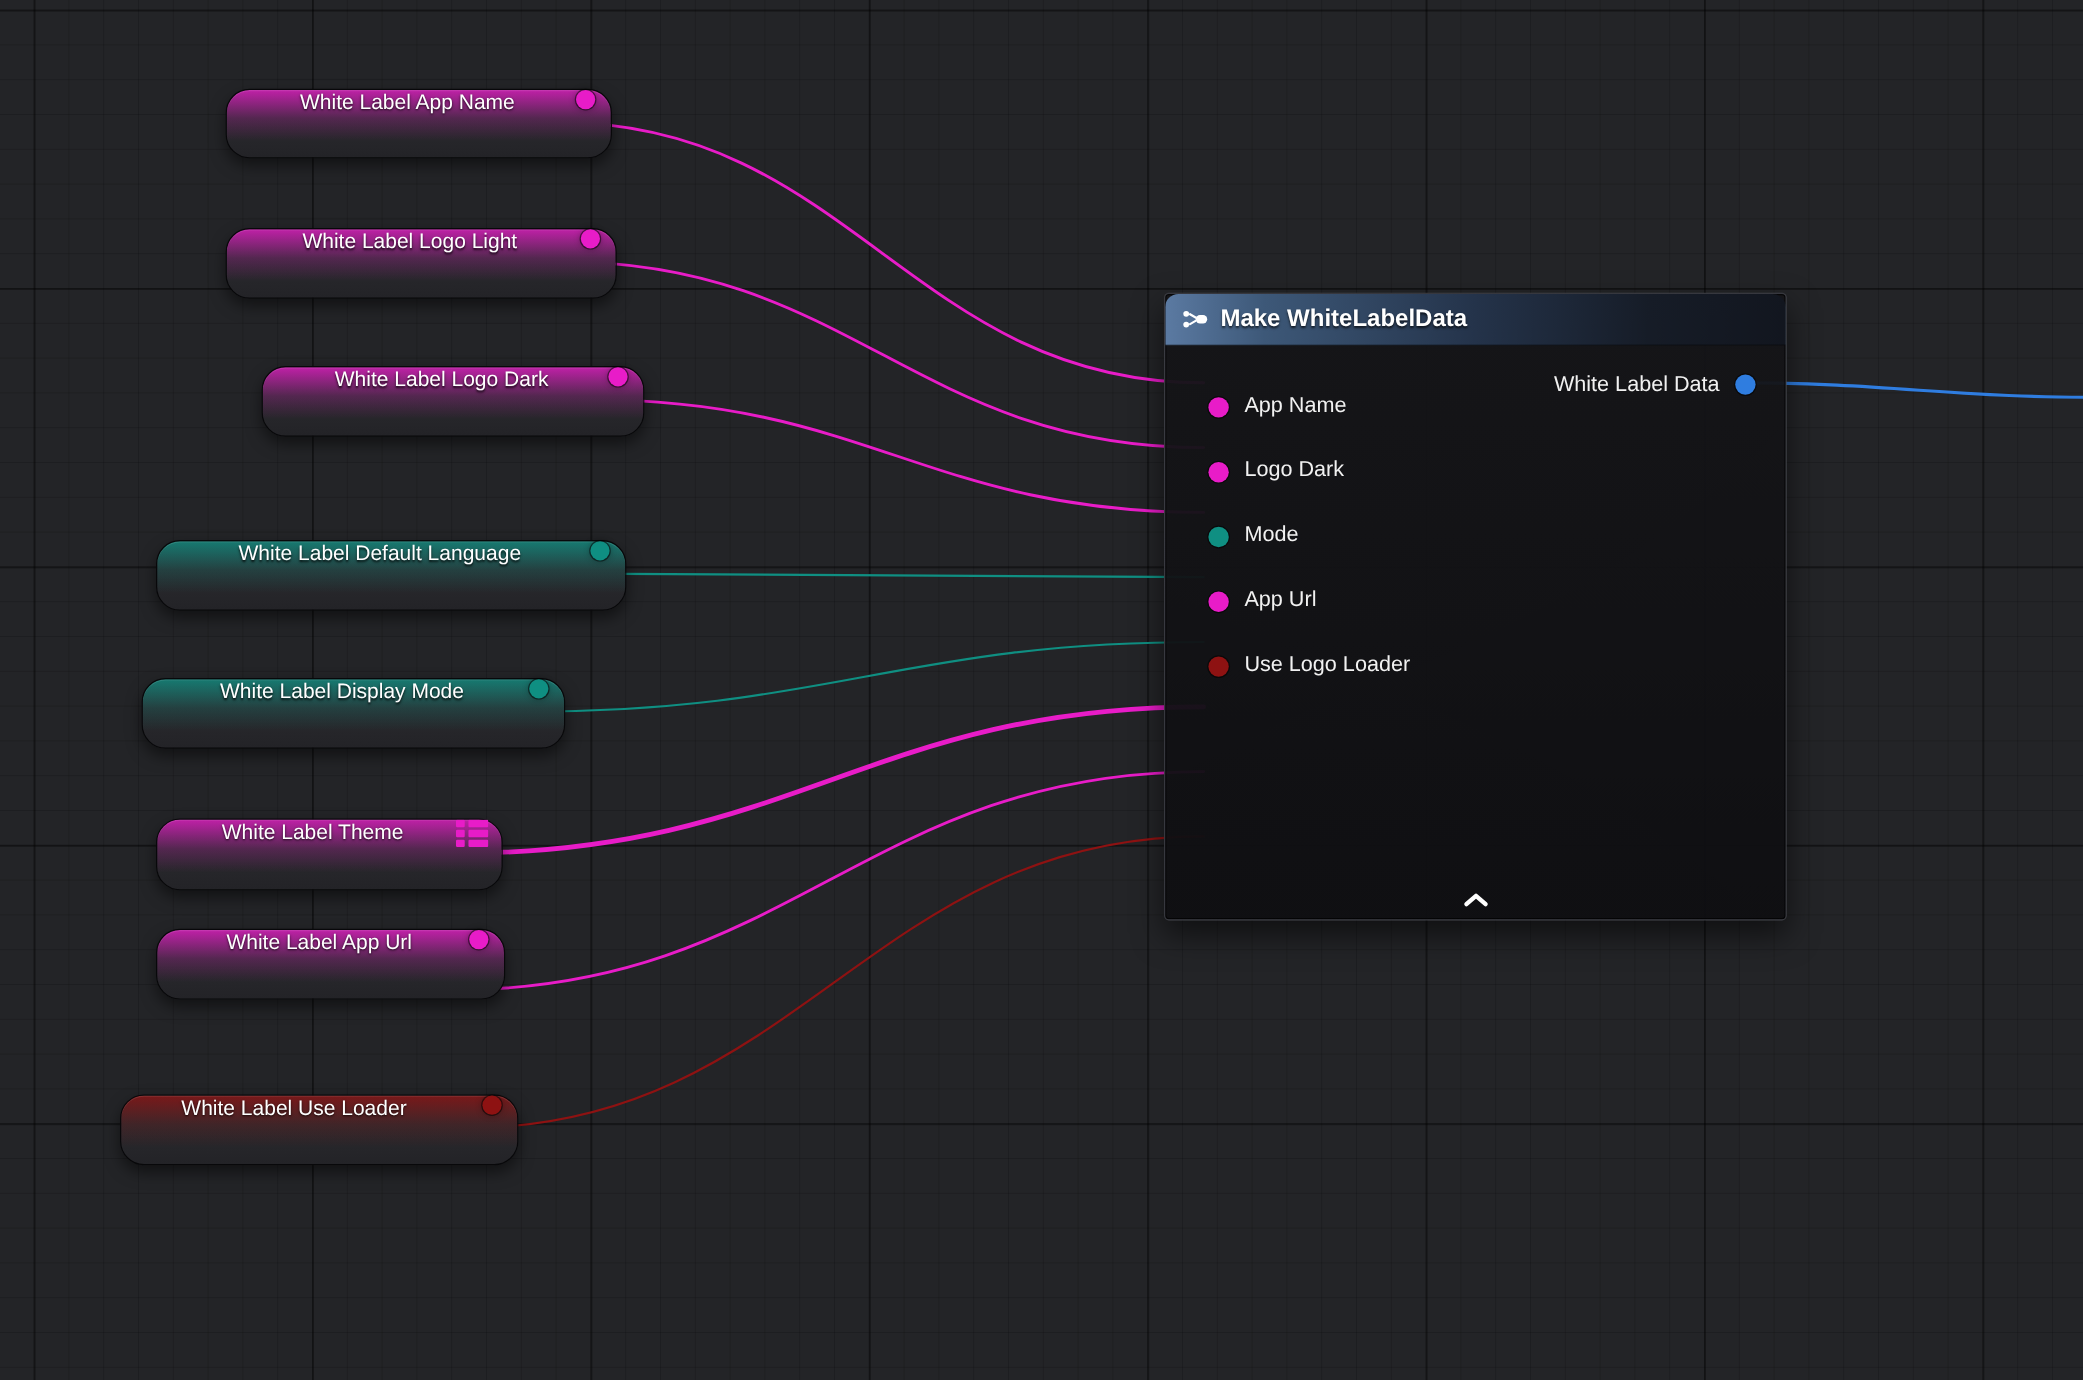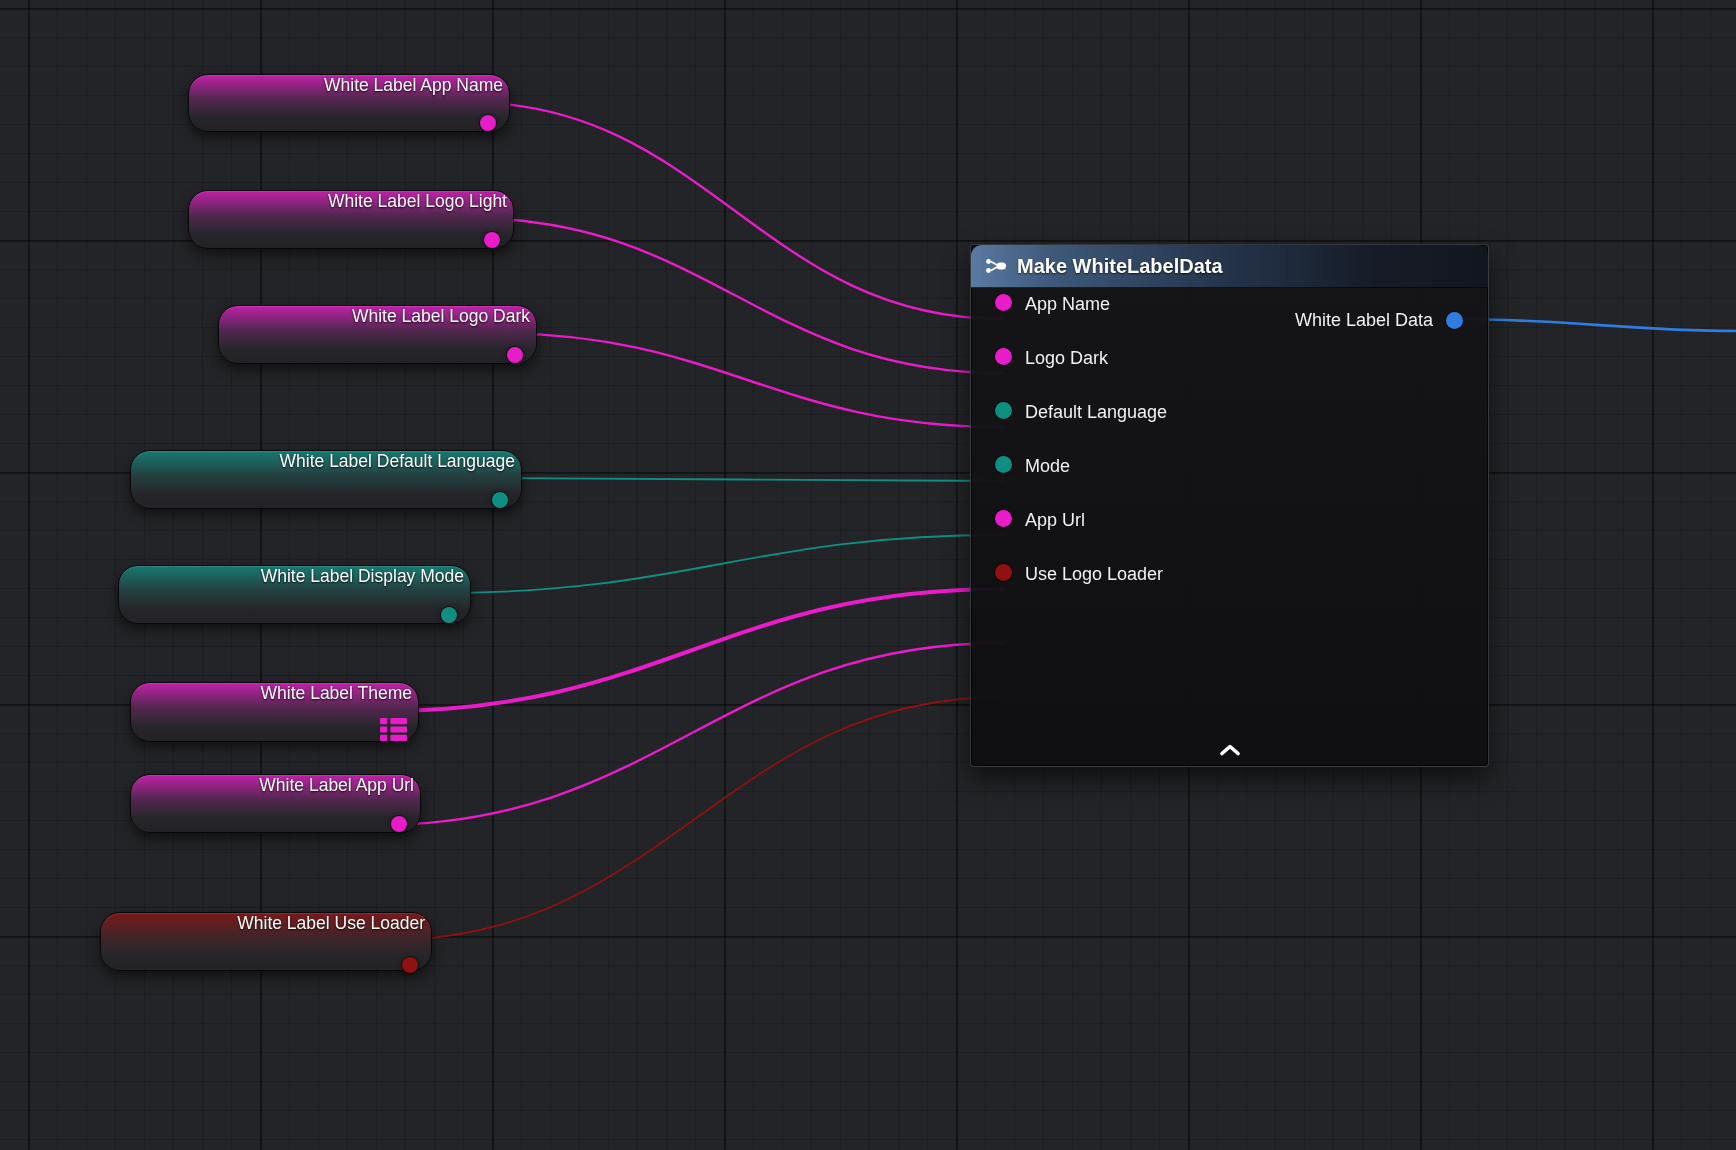--- a/index.html
+++ b/index.html
@@ -18,28 +18,27 @@
   svg.wires{position:absolute;left:0;top:0;}
   svg.wires path{fill:none;stroke-linecap:round;}
   .w-magenta{stroke:var(--magenta);stroke-width:2.4px;}
   .w-magenta-thick{stroke:var(--magenta);stroke-width:4px;}
   .w-teal{stroke:var(--teal);stroke-width:1.8px;}
   .w-red{stroke:var(--red);stroke-width:1.8px;}
   .w-blue{stroke:var(--blue);stroke-width:2.6px;}
 
   
   .getter{
-    position:absolute;display:flex;align-items:flex-end;
+    position:absolute;display:flex;align-items:flex-start;
     border-radius:20px;border:1px solid #08080a;
     box-shadow:0 6px 12px rgba(0,0,0,.5), inset 0 1px 0 rgba(255,255,255,.10);
     color:#fff;font-size:17.5px;
     background:
       linear-gradient(180deg, var(--g1), var(--g2) 42%, rgba(20,20,22,0) 76%),
       linear-gradient(180deg,#2f2f33,#232327);
-    flex-direction: column;
   }
   .getter .label{flex:1;text-align:center;padding:0 6px 0 16px;white-space:nowrap;
     text-shadow:0 1px 2px rgba(0,0,0,.85);}
   .pin-circle{width:16px;height:16px;border-radius:50%;flex:none;margin-right:13px;
     box-shadow:0 0 0 1px rgba(0,0,0,.5), 0 0 6px rgba(0,0,0,.4);}
   .pin-grid{flex:none;margin-right:11px;display:block;}
 
   
   .make-node{
     position:absolute;left:970px;top:244px;width:517px;height:521px;
@@ -50,21 +49,21 @@
   }
   .mk-header{
     height:42px;border-radius:11px 11px 0 0;display:flex;align-items:center;gap:10px;
     padding-left:14px;
     background:linear-gradient(90deg,#5b7aa2 0%,#3d5878 16%,#24334a 50%,#161c27 78%,#12161f 100%);
     border-bottom:1px solid rgba(0,0,0,.65);
     color:#fff;font-size:20px;font-weight:bold;
     text-shadow:0 1px 2px rgba(0,0,0,.7);
   }
   .mk-rows{padding-top:6px;}
-  .mk-row{display:flex;align-items:flex-start;height:54px;padding-left:24px;gap:13px;}
+  .mk-row{display:flex;align-items:flex-end;height:54px;padding-left:36px;gap:13px;}
   .mk-label{color:#f1f1f1;font-size:18px;white-space:nowrap;}
   .mk-pin{width:17px;height:17px;border-radius:50%;flex:none;
     box-shadow:0 0 0 1px rgba(0,0,0,.5);}
   .output-row{position:absolute;top:48px;right:25px;height:54px;display:flex;align-items:center;gap:13px;}
   .collapse{position:absolute;bottom:5px;left:50%;transform:translateX(-50%);
     width:36px;height:22px;display:flex;align-items:center;justify-content:center;cursor:pointer;}
 </style>
 </head>
 <body>
 
@@ -138,24 +137,20 @@
         <div class="mk-row">
           <span class="mk-pin" style="background: rgb(232, 28, 200);"></span>
           <span class="mk-label">App Name</span>
         </div>
         <div class="mk-row">
           <span class="mk-pin" style="background: rgb(232, 28, 200);"></span>
           <span class="mk-label">Logo Dark</span>
         </div>
         <div class="mk-row">
           <span class="mk-pin" style="background: rgb(15, 143, 130);"></span>
-          <span class="mk-label">Default Language</span>
-        </div>
-        <div class="mk-row">
-          <span class="mk-pin" style="background: rgb(15, 143, 130);"></span>
           <span class="mk-label">Mode</span>
         </div>
         <div class="mk-row">
           <span class="mk-pin" style="background: rgb(232, 28, 200);"></span>
           <span class="mk-label">App Url</span>
         </div>
         <div class="mk-row">
           <span class="mk-pin" style="background: rgb(142, 18, 18);"></span>
           <span class="mk-label">Use Logo Loader</span>
         </div>

